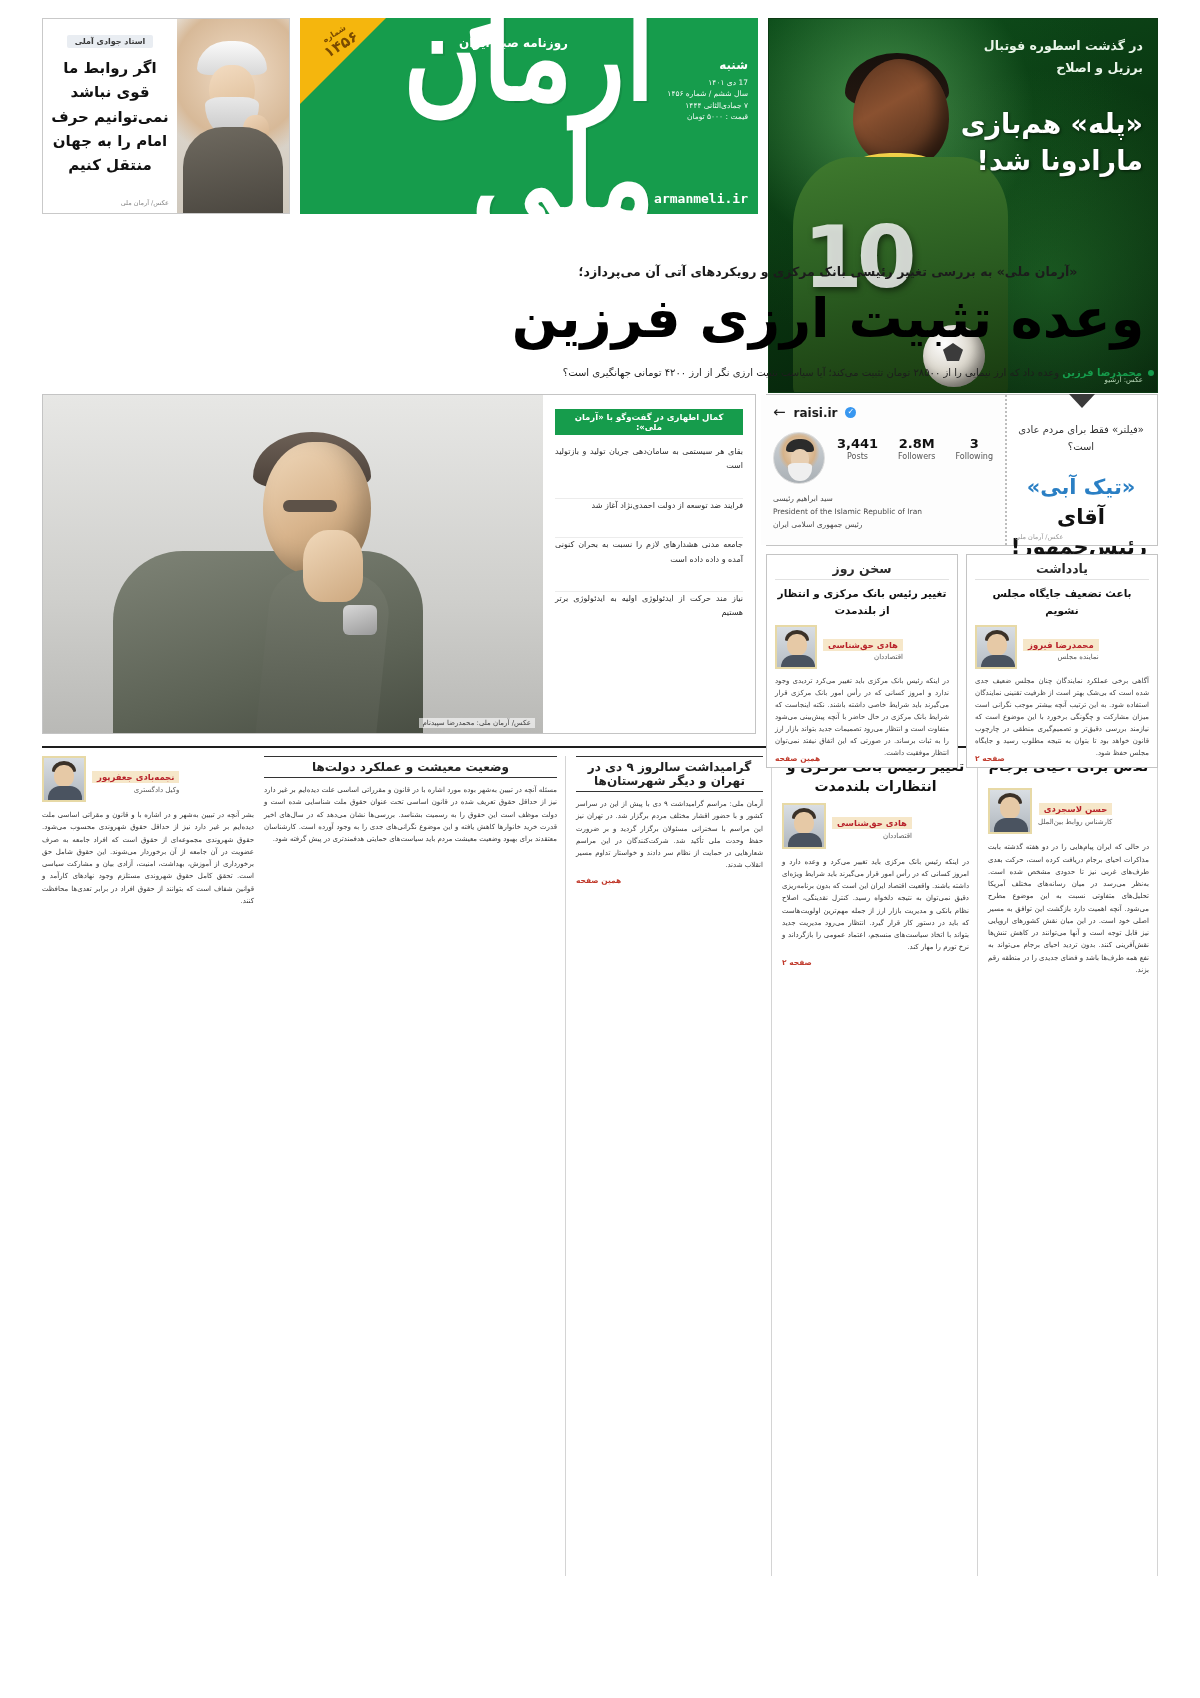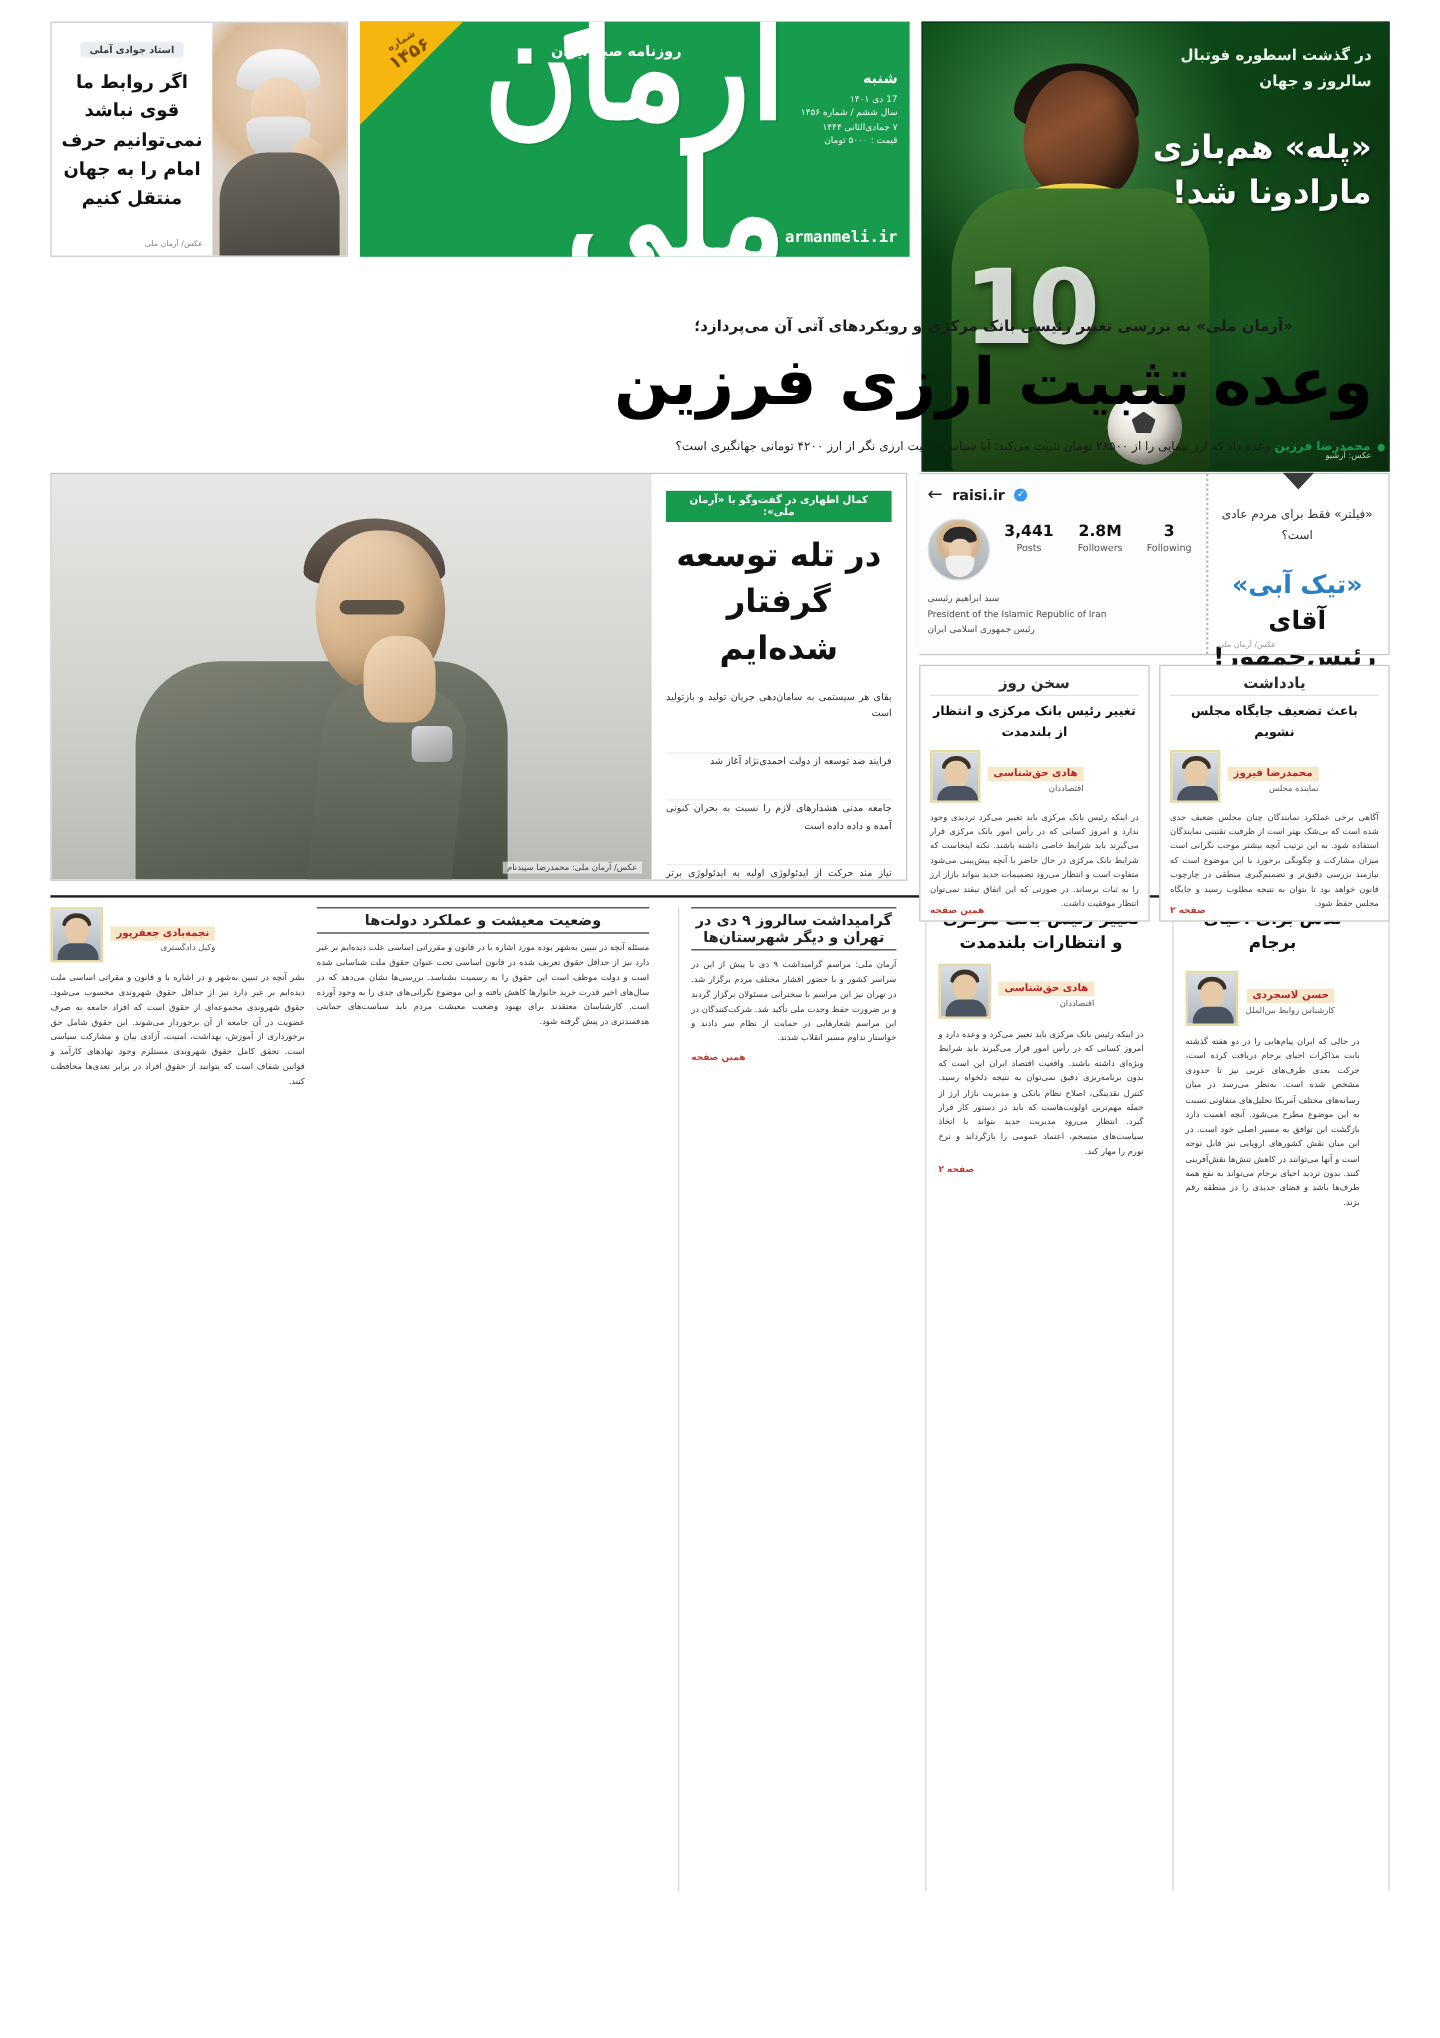--- a/index.html
+++ b/index.html
@@ -594,41 +594,41 @@
   .cont {
     font-size: 7.5px; font-weight: bold; color: #c0392b;
     direction: rtl; text-align: left; margin-top: 4px;
   }
   .sec-label {
     direction: rtl; text-align: center;
     font-size: 12px; font-weight: bold; color: #222;
     border-top: 1px solid #333; border-bottom: 1px solid #333;
     padding: 3px 0; margin-bottom: 6px;
   }
-  .colrule { border-right: 1px solid #d4d4d4; padding-right: 24px; }
+  .colrule { border-right: 1px solid #d4d4d4; padding-right: 8px; }
 </style>
 </head>
 <body>
 
 <div class="page">
 
   <div class="top">
 
     <div class="sport-promo">
       <div class="sport-bg"></div>
       <div class="sport-figure">
         <div class="sf-hair"></div>
         <div class="sf-head"></div>
         <div class="sf-collar"></div>
         <div class="sf-shirt"></div>
         <div class="sf-number">10</div>
         <div class="sf-ball"></div>
       </div>
       <div class="sport-text">
-        <div class="sport-kicker">در گذشت اسطوره فوتبال سالروز و جهان</div>
+        <div class="sport-kicker">در گذشت اسطوره فوتبال برزیل و اصلاح</div>
         <div class="sport-title">«پله» هم‌بازی مارادونا شد!</div>
       </div>
       <div class="sport-credit">عکس: آرشیو</div>
     </div>
 
     <div class="masthead-wrap">
       <div class="masthead">
         <div class="mast-corner"></div>
         <div class="mast-issue">
           <div class="lbl">شماره</div>
@@ -757,21 +757,20 @@
           </div>
           <div class="note-body">در اینکه رئیس بانک مرکزی باید تغییر می‌کرد تردیدی وجود ندارد و امروز کسانی که در رأس امور بانک مرکزی قرار می‌گیرند باید شرایط خاصی داشته باشند. نکته اینجاست که شرایط بانک مرکزی در حال حاضر با آنچه پیش‌بینی می‌شود متفاوت است و انتظار می‌رود تصمیمات جدید بتواند بازار ارز را به ثبات برساند. در صورتی که این اتفاق نیفتد نمی‌توان انتظار موفقیت داشت.</div>
           <div class="note-more">همین صفحه</div>
         </div>
       </div>
     </div>
 
     <div class="interview">
       <div class="iv-text">
         <div class="iv-kicker">کمال اطهاری در گفت‌وگو با «آرمان ملی»:</div>
-        <div class="iv-title">در تله توسعه گرفتار شده‌ایم</div>
         <div class="iv-bullet">بقای هر سیستمی به سامان‌دهی جریان تولید و بازتولید است</div>
         <div class="iv-bullet">فرایند ضد توسعه از دولت احمدی‌نژاد آغاز شد</div>
         <div class="iv-bullet">جامعه مدنی هشدارهای لازم را نسبت به بحران کنونی آمده و داده داده است</div>
         <div class="iv-bullet">نیاز مند حرکت از ایدئولوژی اولیه به ایدئولوژی برتر هستیم</div>
       </div>
       <div class="iv-photo">
         <div class="ivp-person">
           <div class="ivp-body"></div>
           <div class="ivp-hair"></div>
           <div class="ivp-head"></div>

